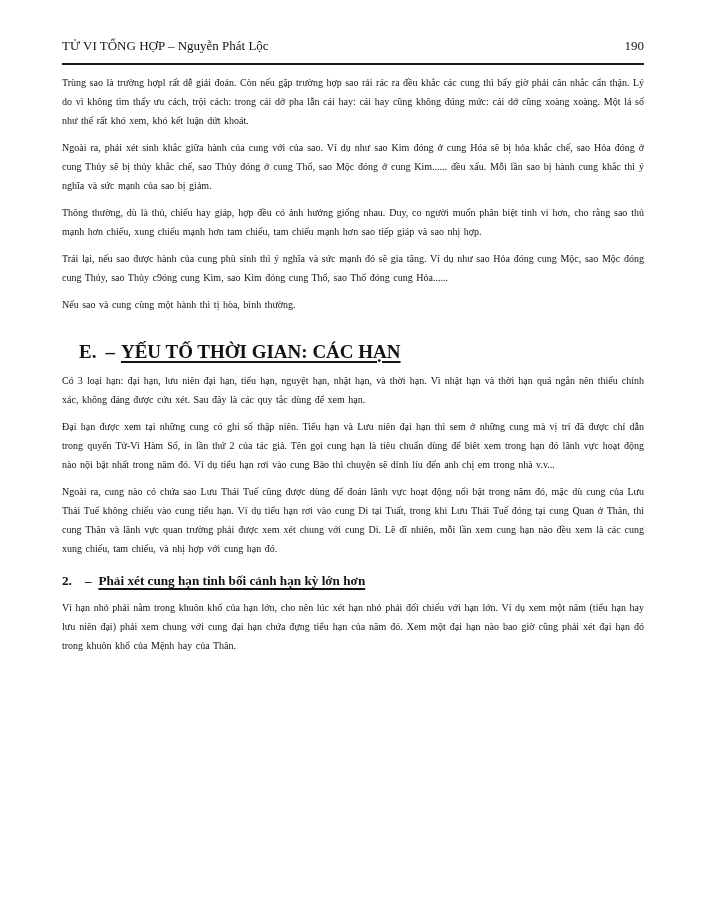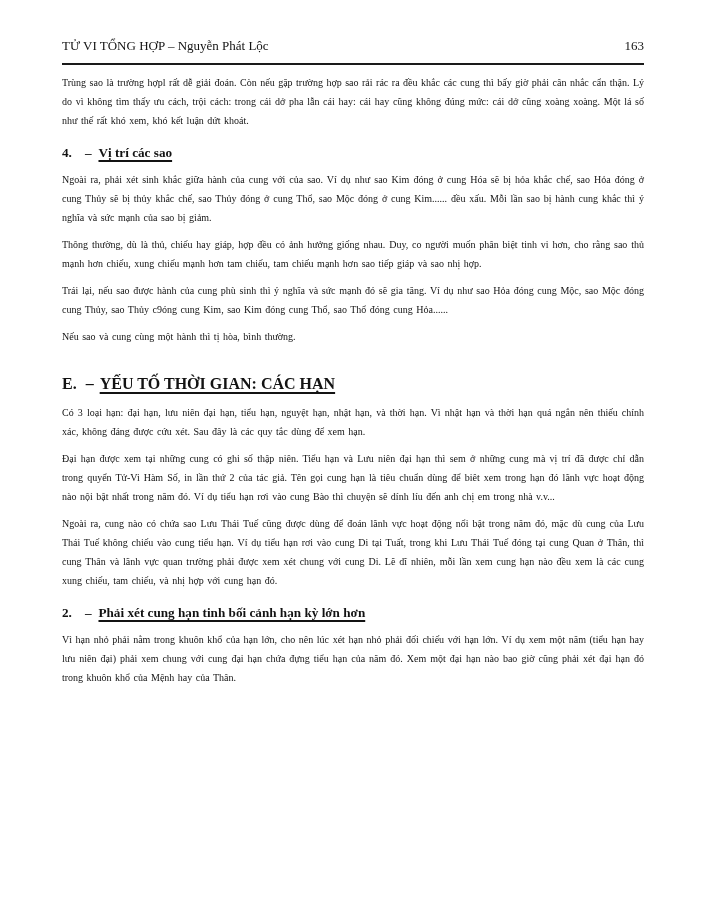--- a/index.html
+++ b/index.html
@@ -46,44 +46,41 @@
   .sub-heading .hnum { margin-right: 13px; }
   .sub-heading.narrow-gap .hnum { margin-right: 7px; }
   .sub-heading .hdash { margin-right: 7px; }
   .sub-heading .hlabel,
   .big-heading .hlabel {
     text-decoration: underline;
     text-decoration-thickness: 1.5px;
     text-underline-offset: 3px;
   }
   .big-heading {
-    font-size: 16px;
+    font-size: 19px;
     font-weight: bold;
-    margin: 27px 0 9px 0;
+    margin: 27px 0 9px 17px;
     line-height: 21px;
   }
   .big-heading .hnum { margin-right: 9px; }
   .big-heading .hdash { margin-right: 6px; }
 </style>
 </head>
 <body>
 
 <div class="page">
 
   <div class="running-head">
     <span>TỬ VI TỔNG HỢP – Nguyễn Phát Lộc</span>
-    <span>163</span>
+    <span>190</span>
   </div>
   <hr class="head-rule">
 
   <p class="body-par">Trùng sao là trường hợpl rất dễ giải đoán. Còn nếu gặp trường hợp sao rải rác ra đều khắc các cung thì bấy giờ phải cân nhắc cẩn thận. Lý do vì không tìm thấy ưu cách, trội cách: trong cái dở pha lẫn cái hay: cái hay cũng không đúng mức: cái dở cũng xoàng xoàng. Một lá số như thế rất khó xem, khó kết luận dứt khoát.</p>
 
-  <div class="sub-heading">
-    <span class="hnum">4.</span><span class="hdash">–</span><span class="hlabel">Vị trí các sao</span>
-  </div>
 
   <p class="body-par">Ngoài ra, phải xét sinh khắc giữa hành của cung với của sao. Ví dụ như sao Kim đóng ở cung Hóa sẽ bị hỏa khắc chế, sao Hỏa đóng ở cung Thủy sẽ bị thủy khắc chế, sao Thủy đóng ở cung Thổ, sao Mộc đóng ở cung Kim...... đều xấu. Mỗi lần sao bị hành cung khắc thì ý nghĩa và sức mạnh của sao bị giảm.</p>
   <p class="body-par">Thông thường, dù là thủ, chiếu hay giáp, hợp đều có ảnh hưởng giống nhau. Duy, co người muốn phân biệt tinh vi hơn, cho rằng sao thủ mạnh hơn chiếu, xung chiếu mạnh hơn tam chiếu, tam chiếu mạnh hơn sao tiếp giáp và sao nhị hợp.</p>
   <p class="body-par">Trái lại, nếu sao được hành của cung phù sinh thì ý nghĩa và sức mạnh đó sẽ gia tăng. Ví dụ như sao Hỏa đóng cung Mộc, sao Mộc đóng cung Thủy, sao Thủy c9óng cung Kim, sao Kim đóng cung Thổ, sao Thổ đóng cung Hỏa......</p>
   <p class="body-par">Nếu sao và cung cùng một hành thì tị hòa, bình thường.</p>
 
   <div class="big-heading">
     <span class="hnum">E.</span><span class="hdash">–</span><span class="hlabel">YẾU TỐ THỜI GIAN: CÁC HẠN</span>
   </div>
 

